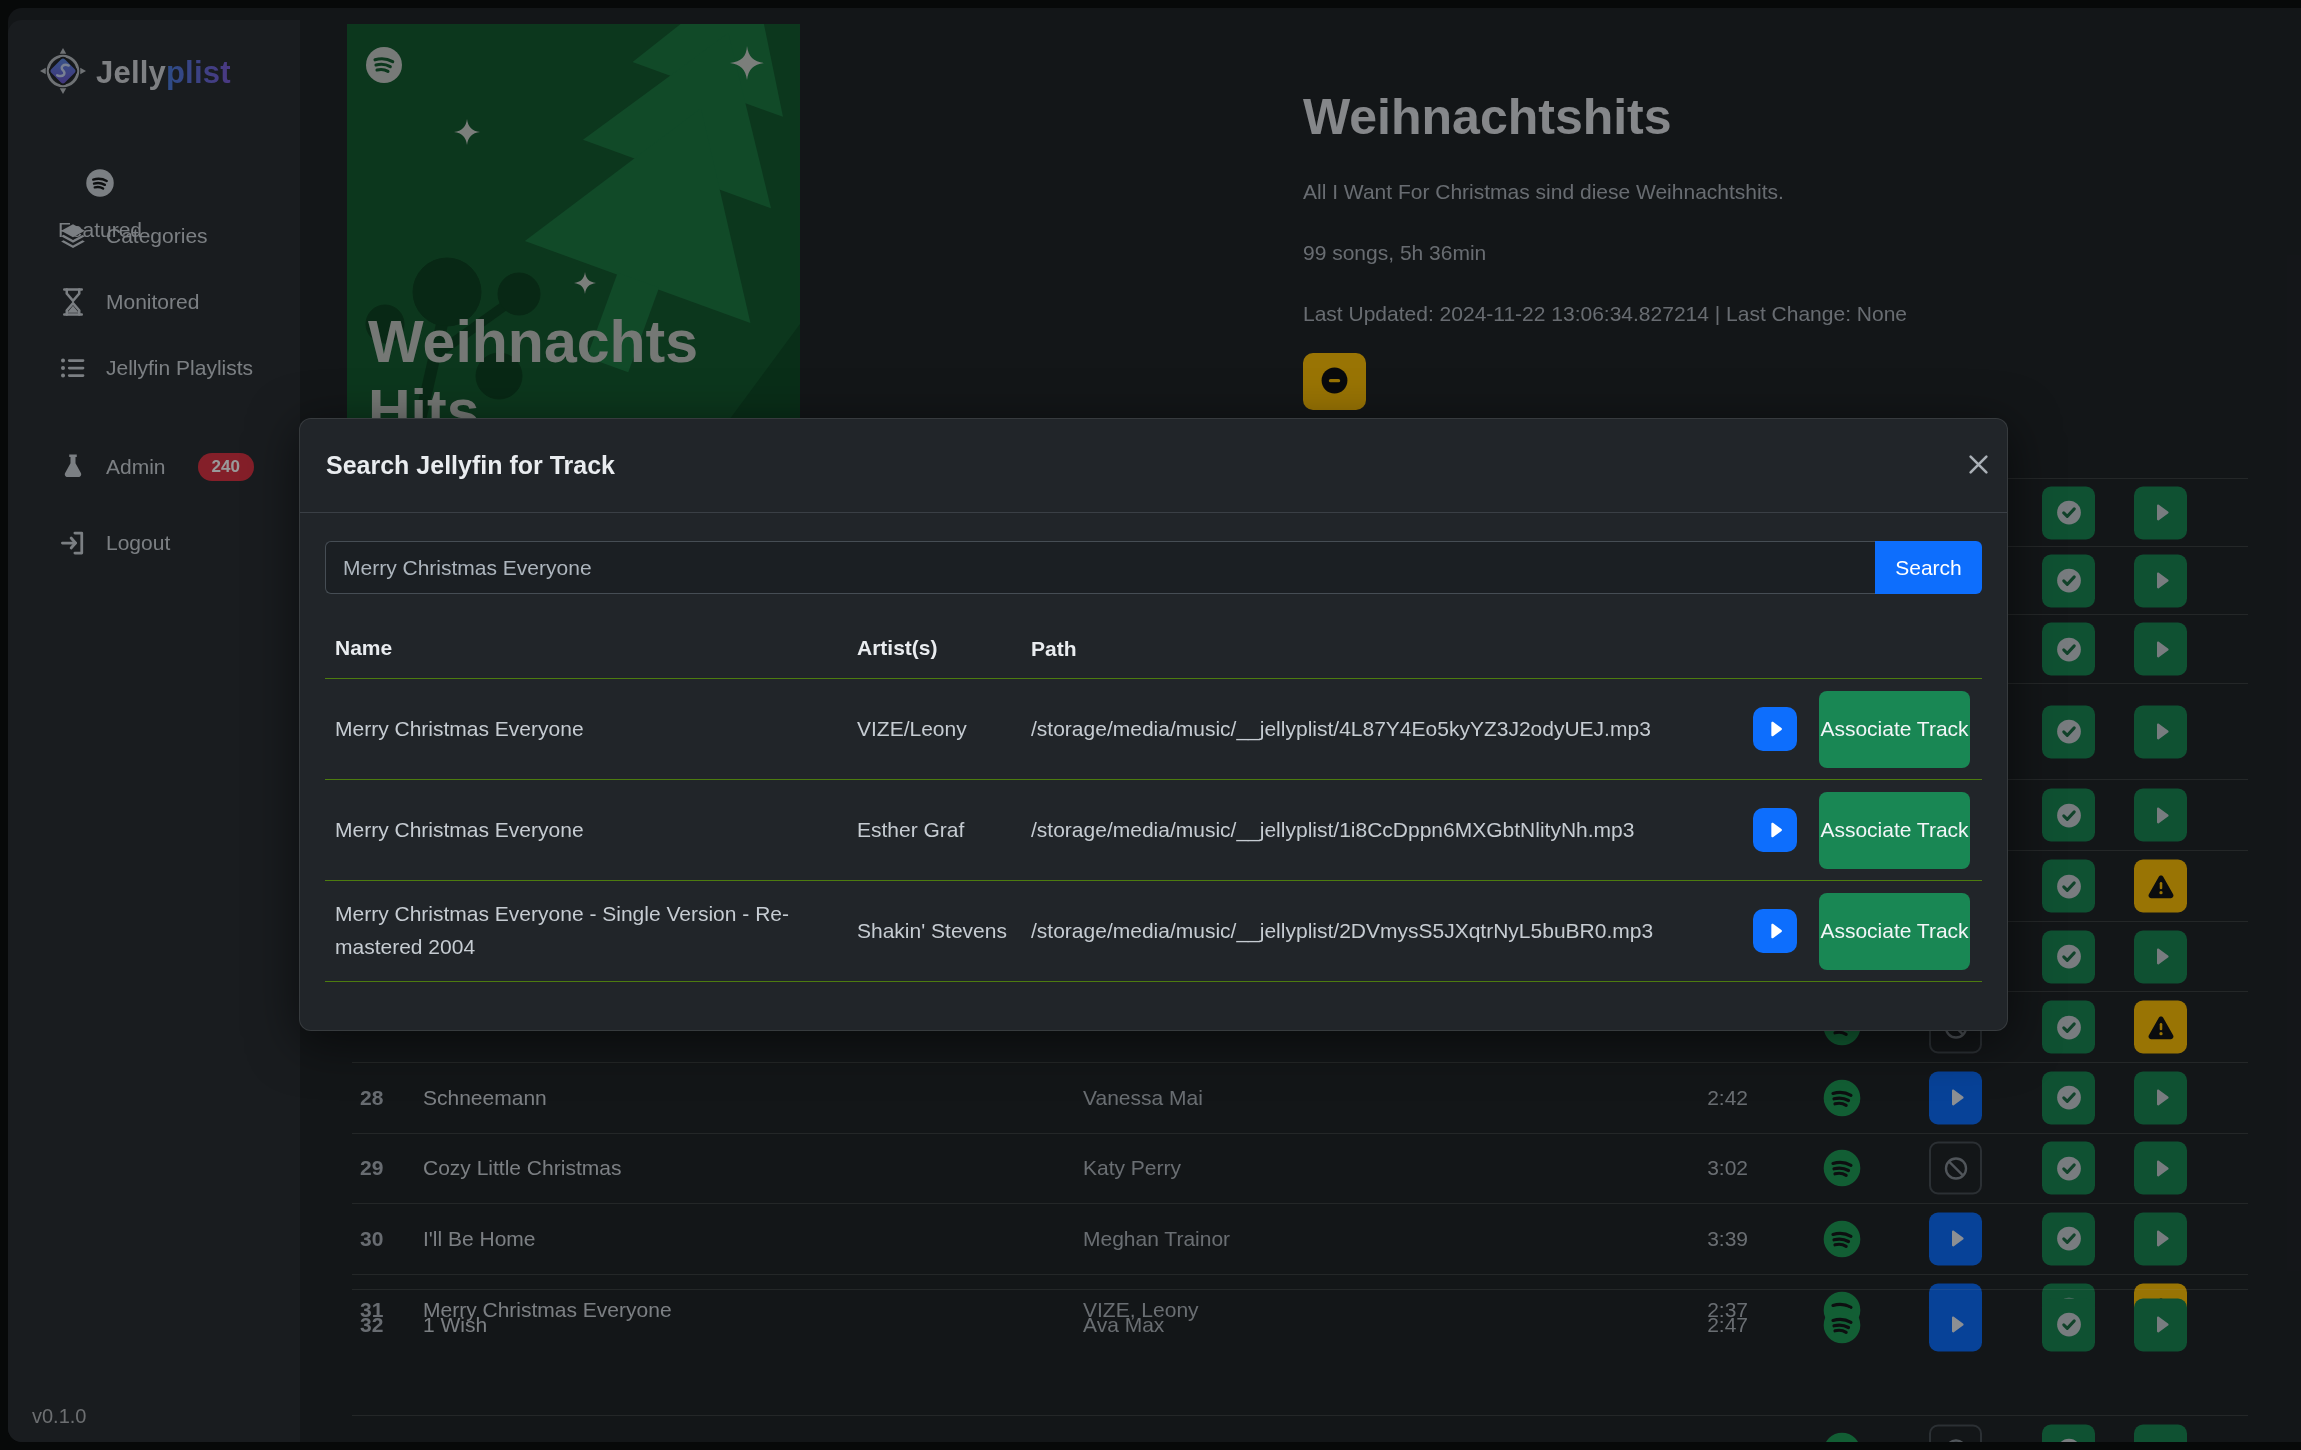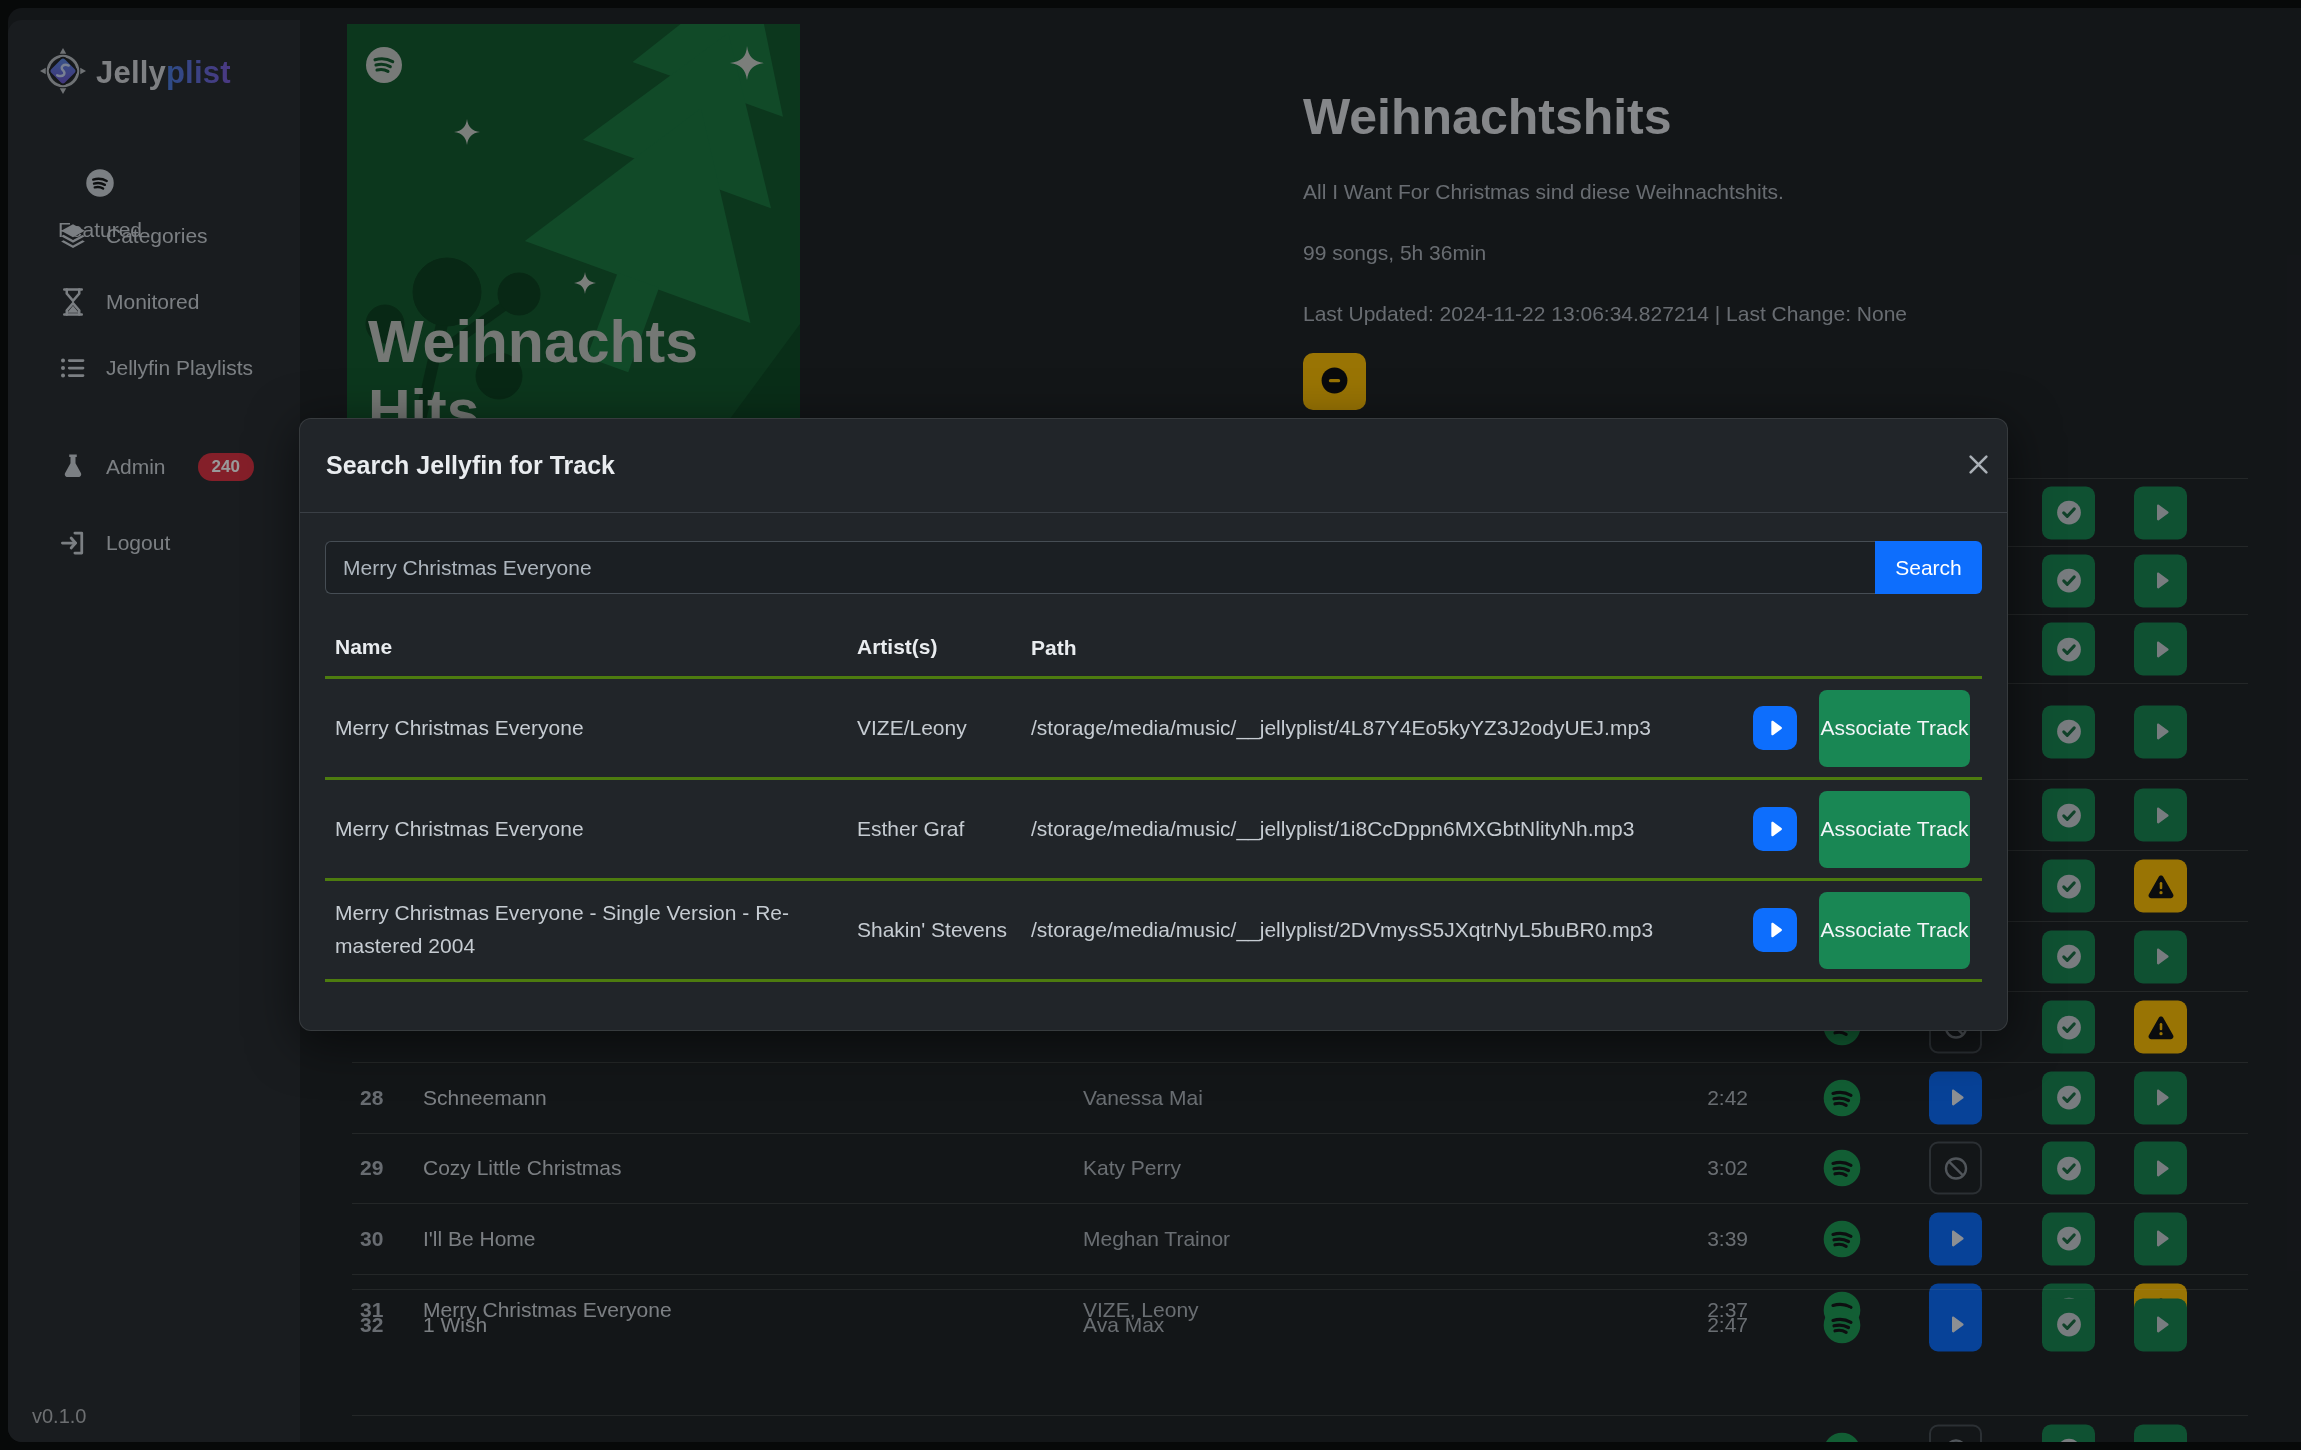--- a/index.html
+++ b/index.html
@@ -72,21 +72,21 @@
   .close-btn{background:none;border:none;cursor:pointer;width:34px;height:34px;
     display:flex;align-items:center;justify-content:center;}
   .modal-body{padding:28px 25px 0 25px;}
   .input-group{display:flex;height:53px;}
   .search-input{flex:1;background:#1b1f23;border:1px solid #464d54;border-right:none;
     border-radius:6px 0 0 6px;color:var(--muted);font-size:21px;padding:0 17px;outline:none;
     font-family:"Liberation Sans",sans-serif;}
   .search-btn{width:107px;background:var(--blue);color:#fff;border:none;font-size:21px;
     border-radius:0 6px 6px 0;cursor:pointer;font-family:"Liberation Sans",sans-serif;}
   .results{margin-top:25px;}
-  .r-row{display:flex;align-items:center;border-bottom:3px solid #4d7c0f;justify-content:flex-end;}
+  .r-row{display:flex;align-items:center;border-bottom:1px solid #4d7c0f;justify-content:flex-end;}
   .r-head{height:60px;}
   .r-item{height:101px;}
   .col-name{width:532px;padding-left:10px;padding-right:24px;font-size:21px;color:#c6ccd2;line-height:1.55;}
   .col-artist{width:174px;font-size:21px;color:#c6ccd2;line-height:1.55;}
   .col-path{flex:1;font-size:21px;color:#c6ccd2;}
   .col-actions{width:244px;display:flex;align-items:center;justify-content:flex-end;gap:22px;padding-right:12px;}
   .r-head .col-name,.r-head .col-artist,.r-head .col-path{font-weight:700;color:#e9ecef;}
   .play-sm{width:44px;height:44px;border-radius:10px;background:var(--blue);border:none;
     display:flex;align-items:center;justify-content:center;cursor:pointer;flex:0 0 44px;}
   .assoc-btn{width:151px;height:77px;background:var(--green);border:none;border-radius:8px;

